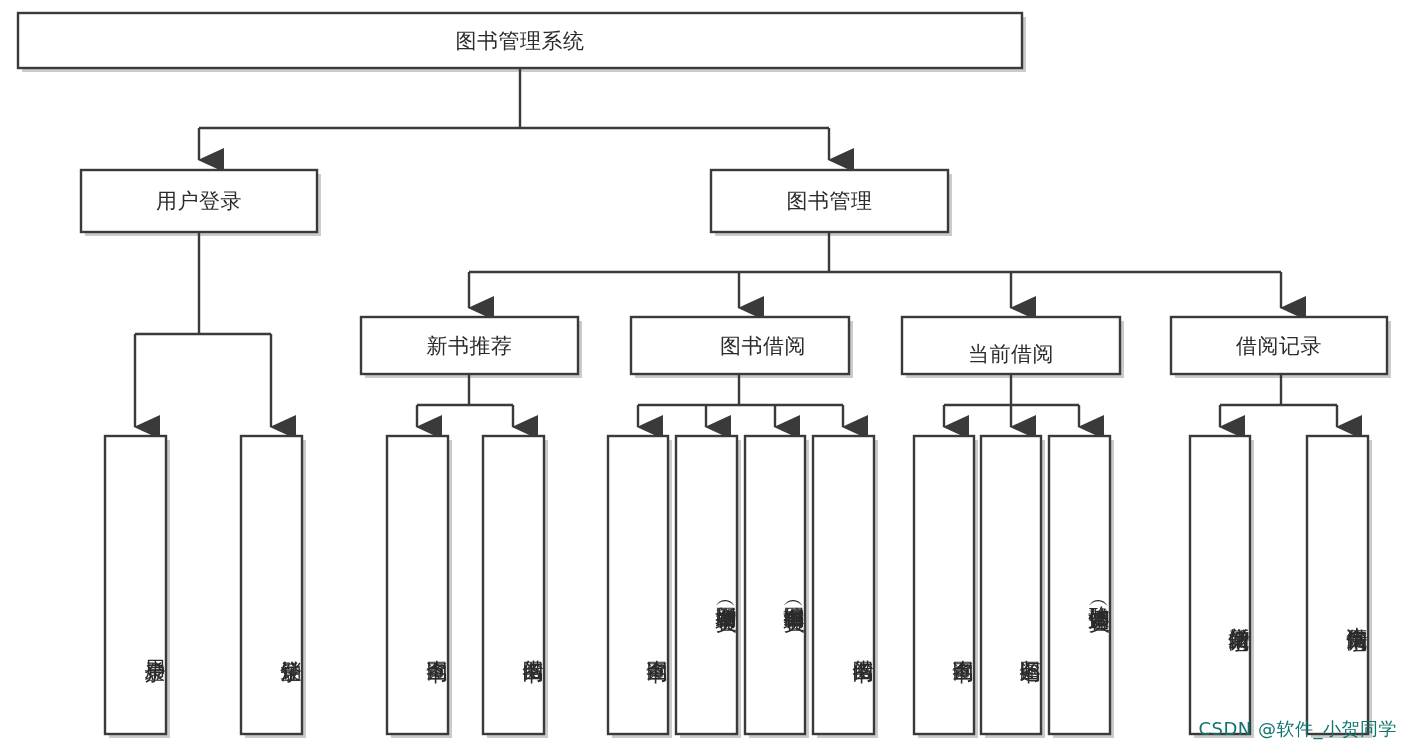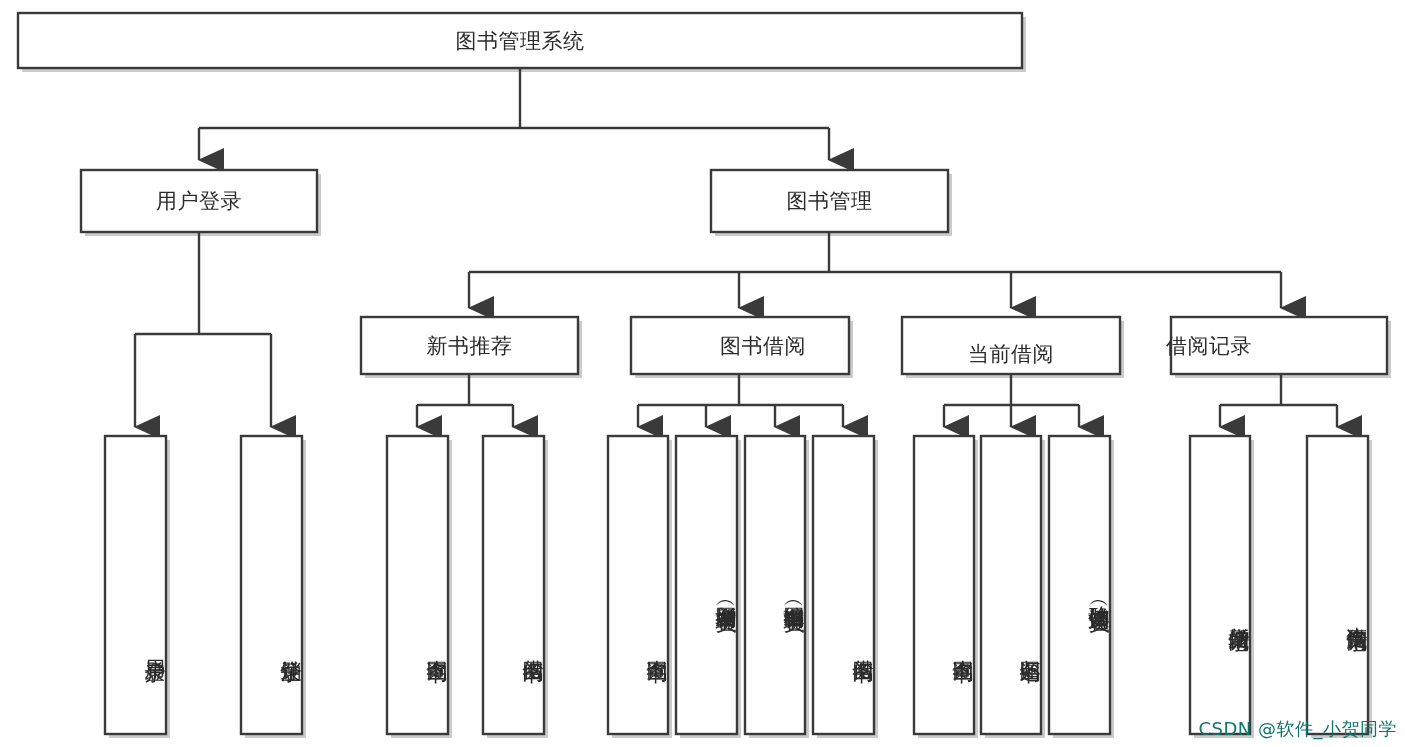--- a/index.html
+++ b/index.html
@@ -180,21 +180,21 @@
   </svg>
 
   <div class="node-label-h" style="left:18px; top:13px; width:1004px; height:55px;">图书管理系统</div>
 
   <div class="node-label-h" style="left:81px; top:170px; width:236px; height:62px;">用户登录</div>
   <div class="node-label-h" style="left:711px; top:170px; width:237px; height:62px;font-family:Liberation Mono, monospace;">图书管理</div>
 
   <div class="node-label-h" style="left:361px; top:317px; width:217px; height:57px;text-align:center;">新书推荐</div>
   <div class="node-label-h" style="left:631px; top:317px; width:264px; height:57px;">图书借阅</div>
   <div class="node-label-h" style="left:902px; top:317px; width:218px; height:74px;">当前借阅</div>
-  <div class="node-label-h" style="left:1101px; top:317px; width:216px; height:57px;">借阅记录</div>
+  <div class="node-label-h" style="left:1171px; top:317px; width:216px; height:57px;">借阅记录</div>
 
   <div class="node-label-v" style="left:105px; top:436px; width:61px; height:298px; padding-top:60px;">用户登录</div>
   <div class="node-label-v" style="left:241px; top:436px; width:61px; height:298px; padding-top:60px;">注销登录</div>
 
   <div class="node-label-v" style="left:387px; top:436px; width:61px; height:298px; padding-top:60px;">查询图书</div>
   <div class="node-label-v" style="left:483px; top:436px; width:61px; height:298px; padding-top:60px;">借阅图书</div>
 
   <div class="node-label-v" style="left:608px; top:436px; width:60px; height:298px; padding-top:60px;">查询图书</div>
   <div class="node-label-v" style="left:676px; top:436px; width:61px; height:298px; padding-top:8px;">新增图书（管理员）</div>
   <div class="node-label-v" style="left:745px; top:436px; width:60px; height:298px; padding-top:8px;">编辑图书（管理员）</div>

